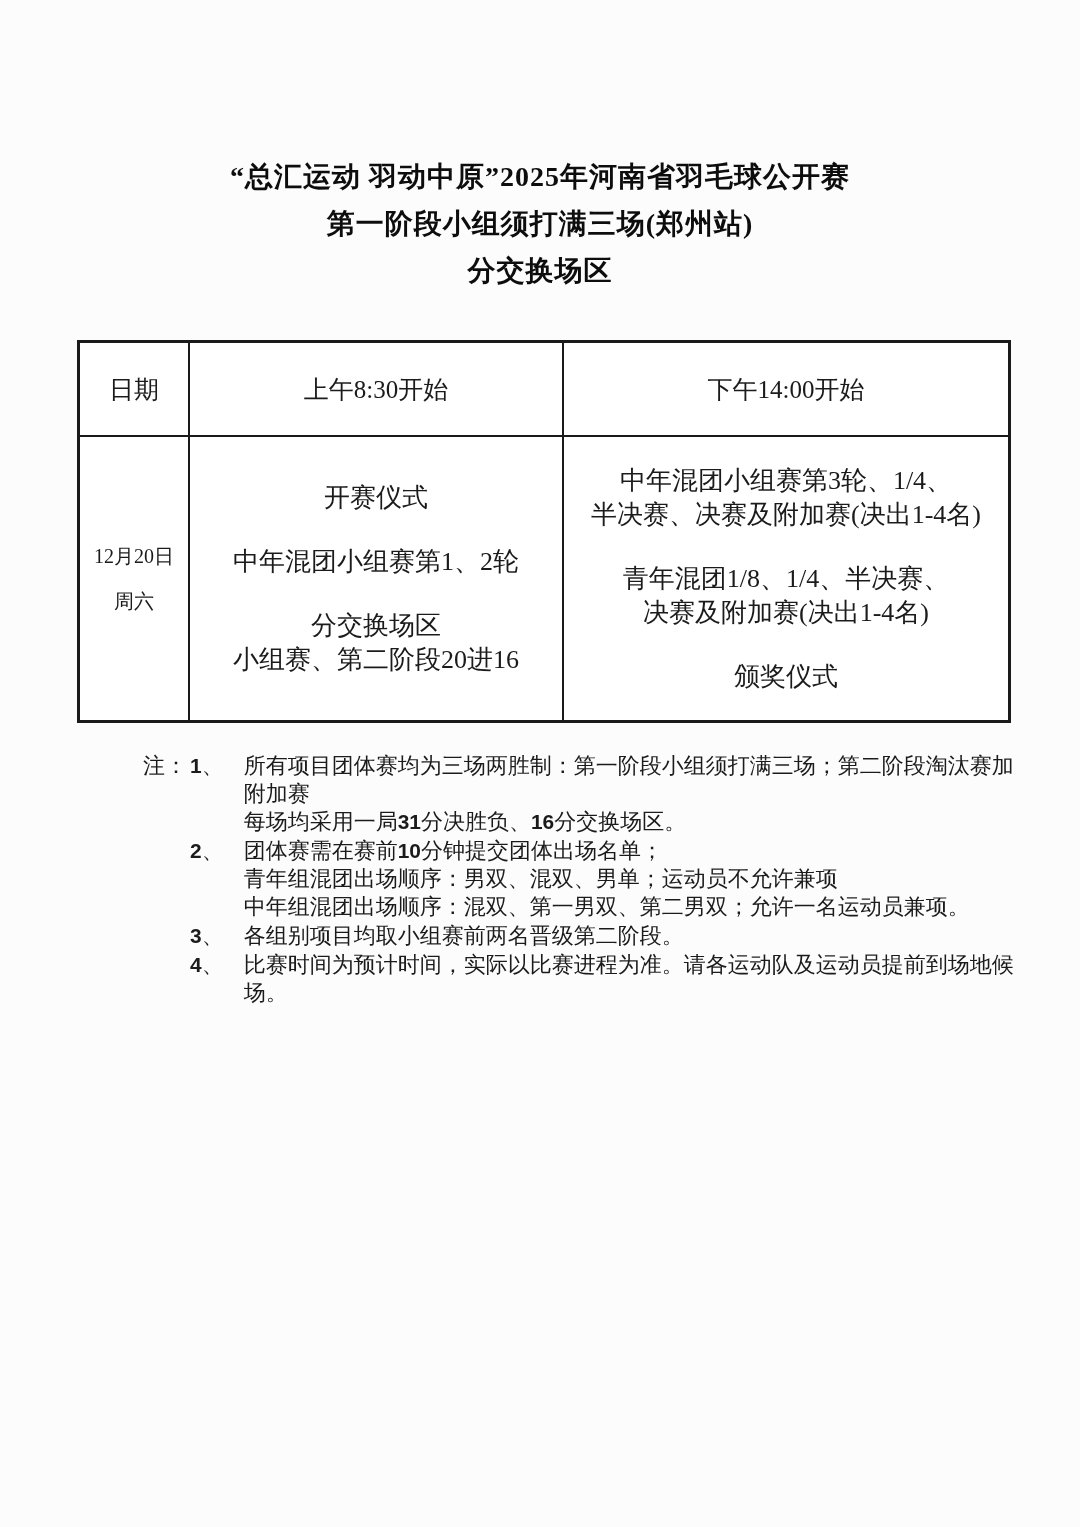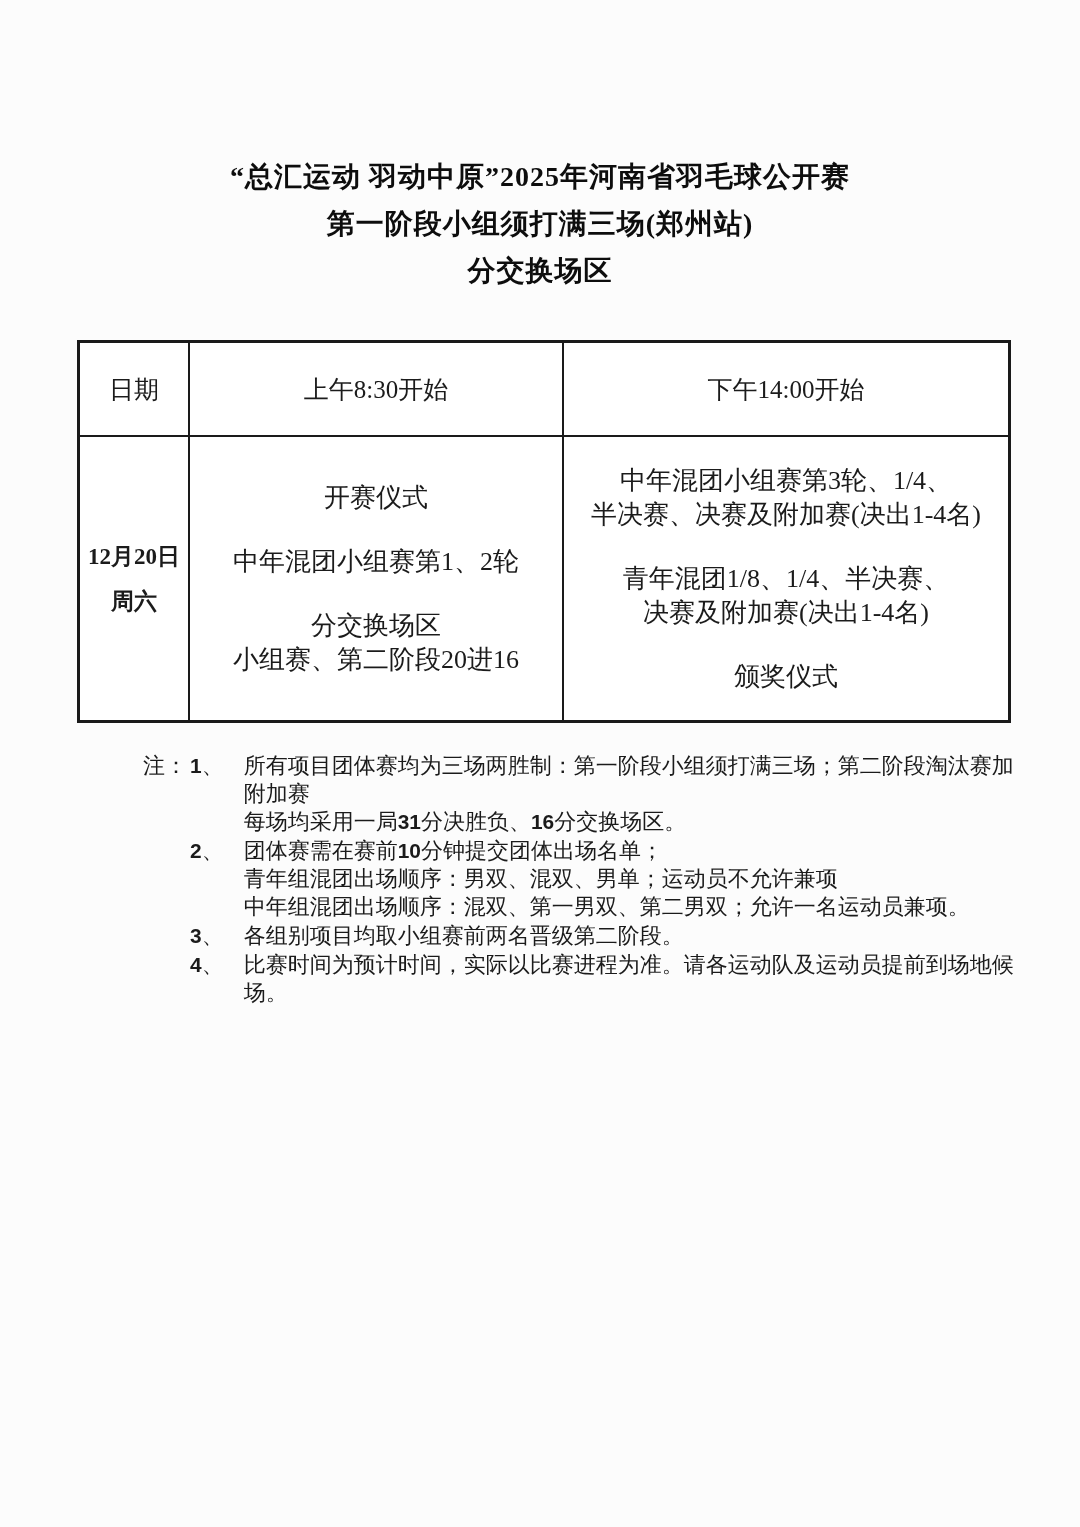--- a/index.html
+++ b/index.html
@@ -49,21 +49,21 @@
   .c-date{width:108px;}
   .c-am{width:372px;}
   .c-pm{width:444px;}
   .cellflex{
     display:flex;flex-direction:column;
     align-items:center;justify-content:center;
     row-gap:30px;
     height:100%;
   }
   .block{line-height:34px;}
-  .datecell{row-gap:12px;font-size:23px;line-height:33px;font-weight:bold;}
+  .datecell{row-gap:12px;font-size:20px;line-height:33px;}
   .notes-label{
     position:absolute;left:143px;top:752px;
     font-size:22px;line-height:28px;
   }
   .notes{
     position:absolute;left:190px;top:752px;
     width:830px;
     font-size:22px;line-height:28px;
   }
   .note-item{display:flex;margin-bottom:1px;}

